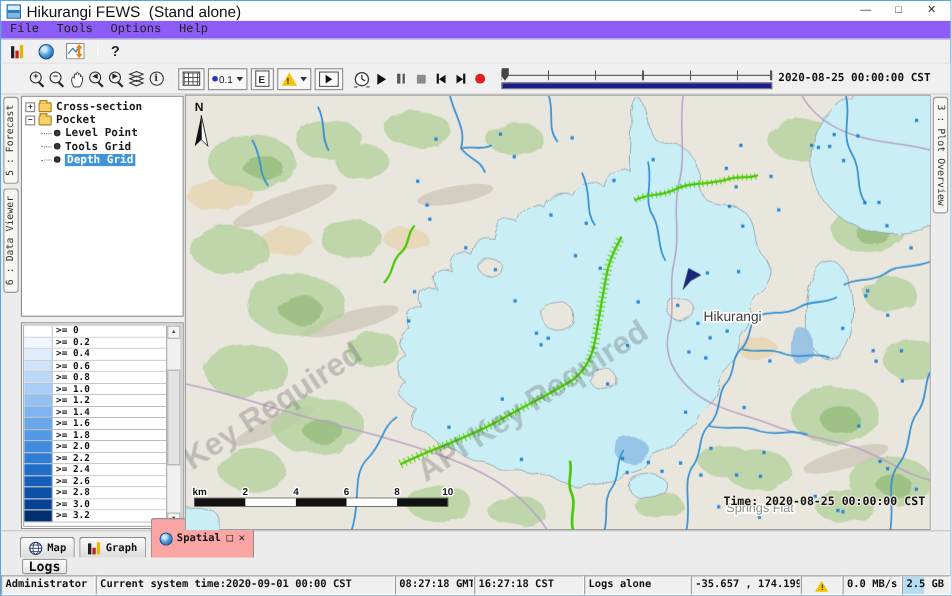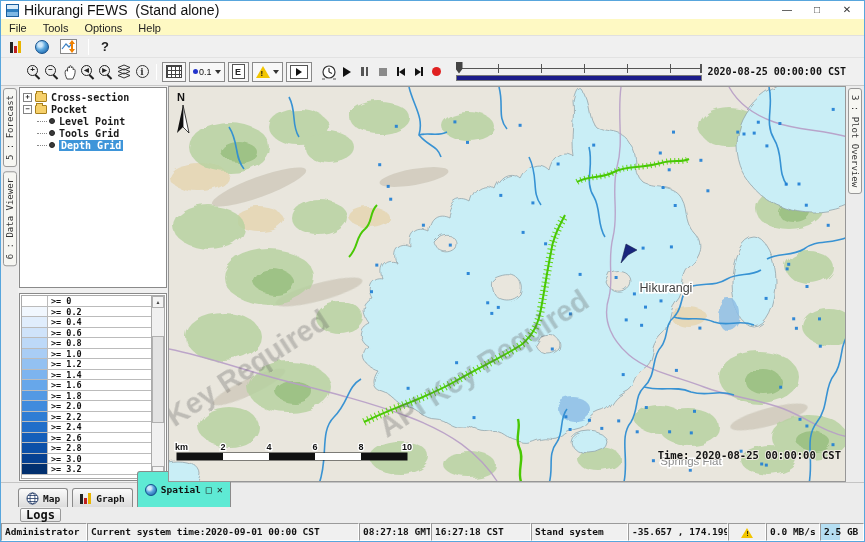--- a/index.html
+++ b/index.html
@@ -12,21 +12,21 @@
 
   
   .titlebar { height:18px; background:#ffffff; display:flex; align-items:center; padding:0 2px; flex:0 0 auto; }
   .app-icon { width:13px; height:13px; border:1px solid #1a5fa0; margin:0 5px 0 3px;
               background:linear-gradient(180deg,#d9ecfa 0 38%,#2f7fc0 38% 62%,#7fb8e4 62% 100%); }
   .title-text { font-size:14px; color:#111; white-space:pre; }
   .win-btns { margin-left:auto; display:flex; }
   .win-btn { width:30px; height:16px; text-align:center; font-size:10px; line-height:16px; color:#333; }
 
   
-  .menubar { height:17px; background:#fef9c3; border-bottom:1px solid #e0e0e0; display:flex; align-items:flex-end; flex:0 0 auto; }
+  .menubar { height:17px; background:#8b5cf6; border-bottom:1px solid #e0e0e0; display:flex; align-items:center; flex:0 0 auto;font-family:Liberation Mono, monospace; }
   .menu-item { font-size:11px; color:#222; padding:1px 8px; }
 
   
   .toolbar1 { height:22px; display:flex; align-items:center; padding-left:4px; flex:0 0 auto; border-bottom:1px solid #e2e2e2;}
   .tb-btn { height:20px; min-width:22px; display:flex; align-items:center; justify-content:center; margin-right:4px; }
   .sep { width:1px; height:16px; background:#bdbdbd; border-right:1px solid #fff; margin:0 5px; }
   .icon-bars { display:flex; align-items:flex-end; height:13px; }
   .icon-bars i { display:block; width:3px; margin-right:1px; }
   .icon-globe { width:14px; height:14px; border-radius:50%; border:1px solid #14508c;
       background:radial-gradient(circle at 35% 32%,#cfe8fa 0 18%,#5aa6dd 45%,#1a62a8 90%); }
@@ -111,21 +111,21 @@
   .sc-thumb { position:absolute; left:0; right:0; top:18%; height:55%; background:#e2e2e2; border:1px solid #b0b0b0; }
 
   .map-wrap { flex:1 1 auto; position:relative; border:1px solid #979797; overflow:hidden; background:#e9e6dd;}
   .map-wrap svg { display:block; }
 
   
   .tabbar { height:25px; background:#ececec; display:flex; align-items:flex-end; padding-left:17px; flex:0 0 auto; border-top:1px solid #c4c4c4;}
   .btab { display:flex; align-items:center; height:19px; border:1px solid #8a8a8a; border-bottom:none;
           border-radius:3px 3px 0 0; background:linear-gradient(#fafafa,#dcdcdc); padding:0 7px; margin-right:4px;
           font-size:9.5px; font-weight:bold; font-family:"DejaVu Sans Mono",monospace; color:#111; }
-  .btab.active { height:36px; background:#5eead4; }
+  .btab.active { height:36px; background:#fca5a5; }
   .btab .ic { margin-right:4px; display:flex; }
   .tab-globe { width:12px; height:12px; border-radius:50%; border:1px solid #14508c;
       background:radial-gradient(circle at 35% 32%,#cfe8fa 0 18%,#5aa6dd 45%,#1a62a8 90%); }
   .tab-glyph { font-size:10px; margin-left:5px; color:#222; font-weight:normal;}
   .logsrow { height:16px; background:#ececec; display:flex; align-items:center; padding-left:19px; flex:0 0 auto;}
   .logs-btn { height:14px; border:1px solid #9a9a9a; background:linear-gradient(#fcfcfc,#e4e4e4); border-radius:2px;
               font-size:12px; font-weight:bold; font-family:"DejaVu Sans Mono",monospace; color:#111; padding:0 5px; line-height:12px;}
 
   
   .statusbar { height:18px; display:flex; flex:0 0 auto; background:#f0f0f0; }
@@ -700,21 +700,21 @@
   </div>
   <div class="logsrow">
     <div class="logs-btn">Logs</div>
   </div>
 
   <div class="statusbar">
     <div class="st-cell" style="width:86px">Administrator</div>
     <div class="st-cell" style="width:272px">Current system time:2020-09-01 00:00 CST</div>
     <div class="st-cell" style="width:72px">08:27:18 GMT</div>
     <div class="st-cell" style="width:100px">16:27:18 CST</div>
-    <div class="st-cell" style="width:97px">Stand system</div>
+    <div class="st-cell" style="width:97px">Logs alone</div>
     <div class="st-cell" style="width:100px">-35.657 , 174.199</div>
     <div class="st-cell st-warn" style="width:38px">
       <span class="st-tri">
           <b>!</b>
         </span>
     </div>
     <div class="st-cell" style="width:54px">0.0 MB/s</div>
     <div class="st-cell" style="flex:1">
       <div class="mem-fill"></div>
       <span class="mem-text">2.5 GB</span>

